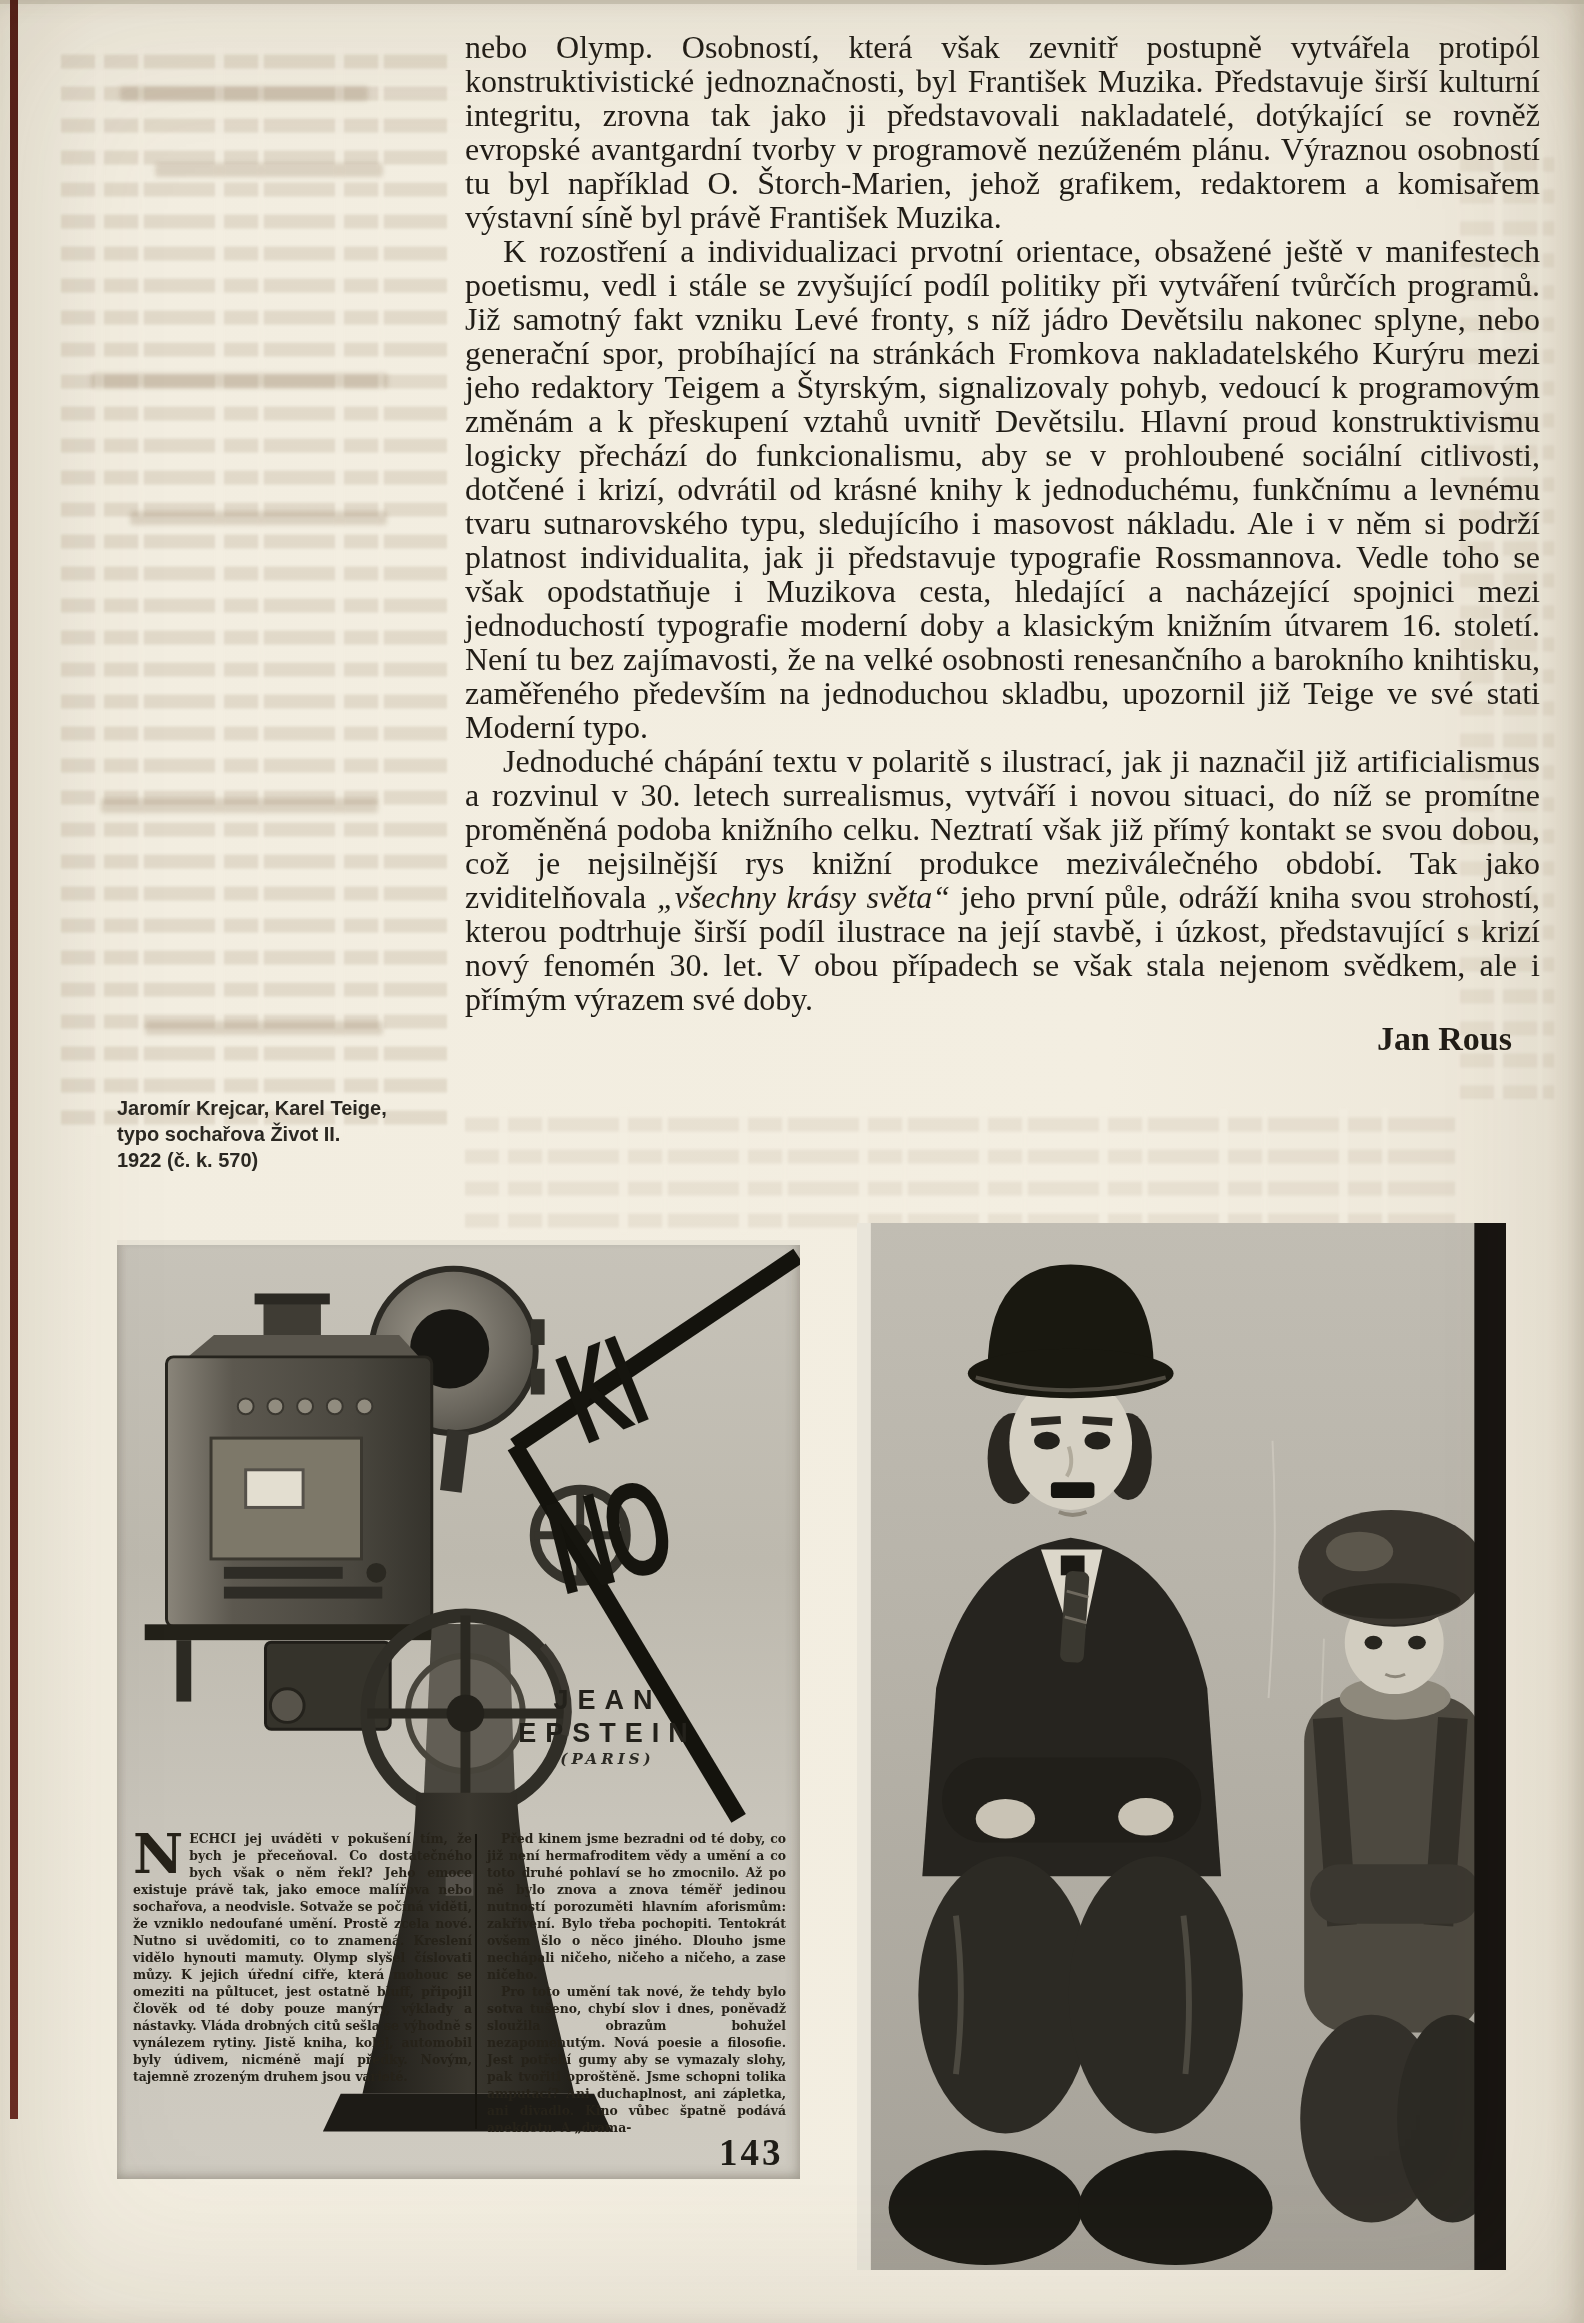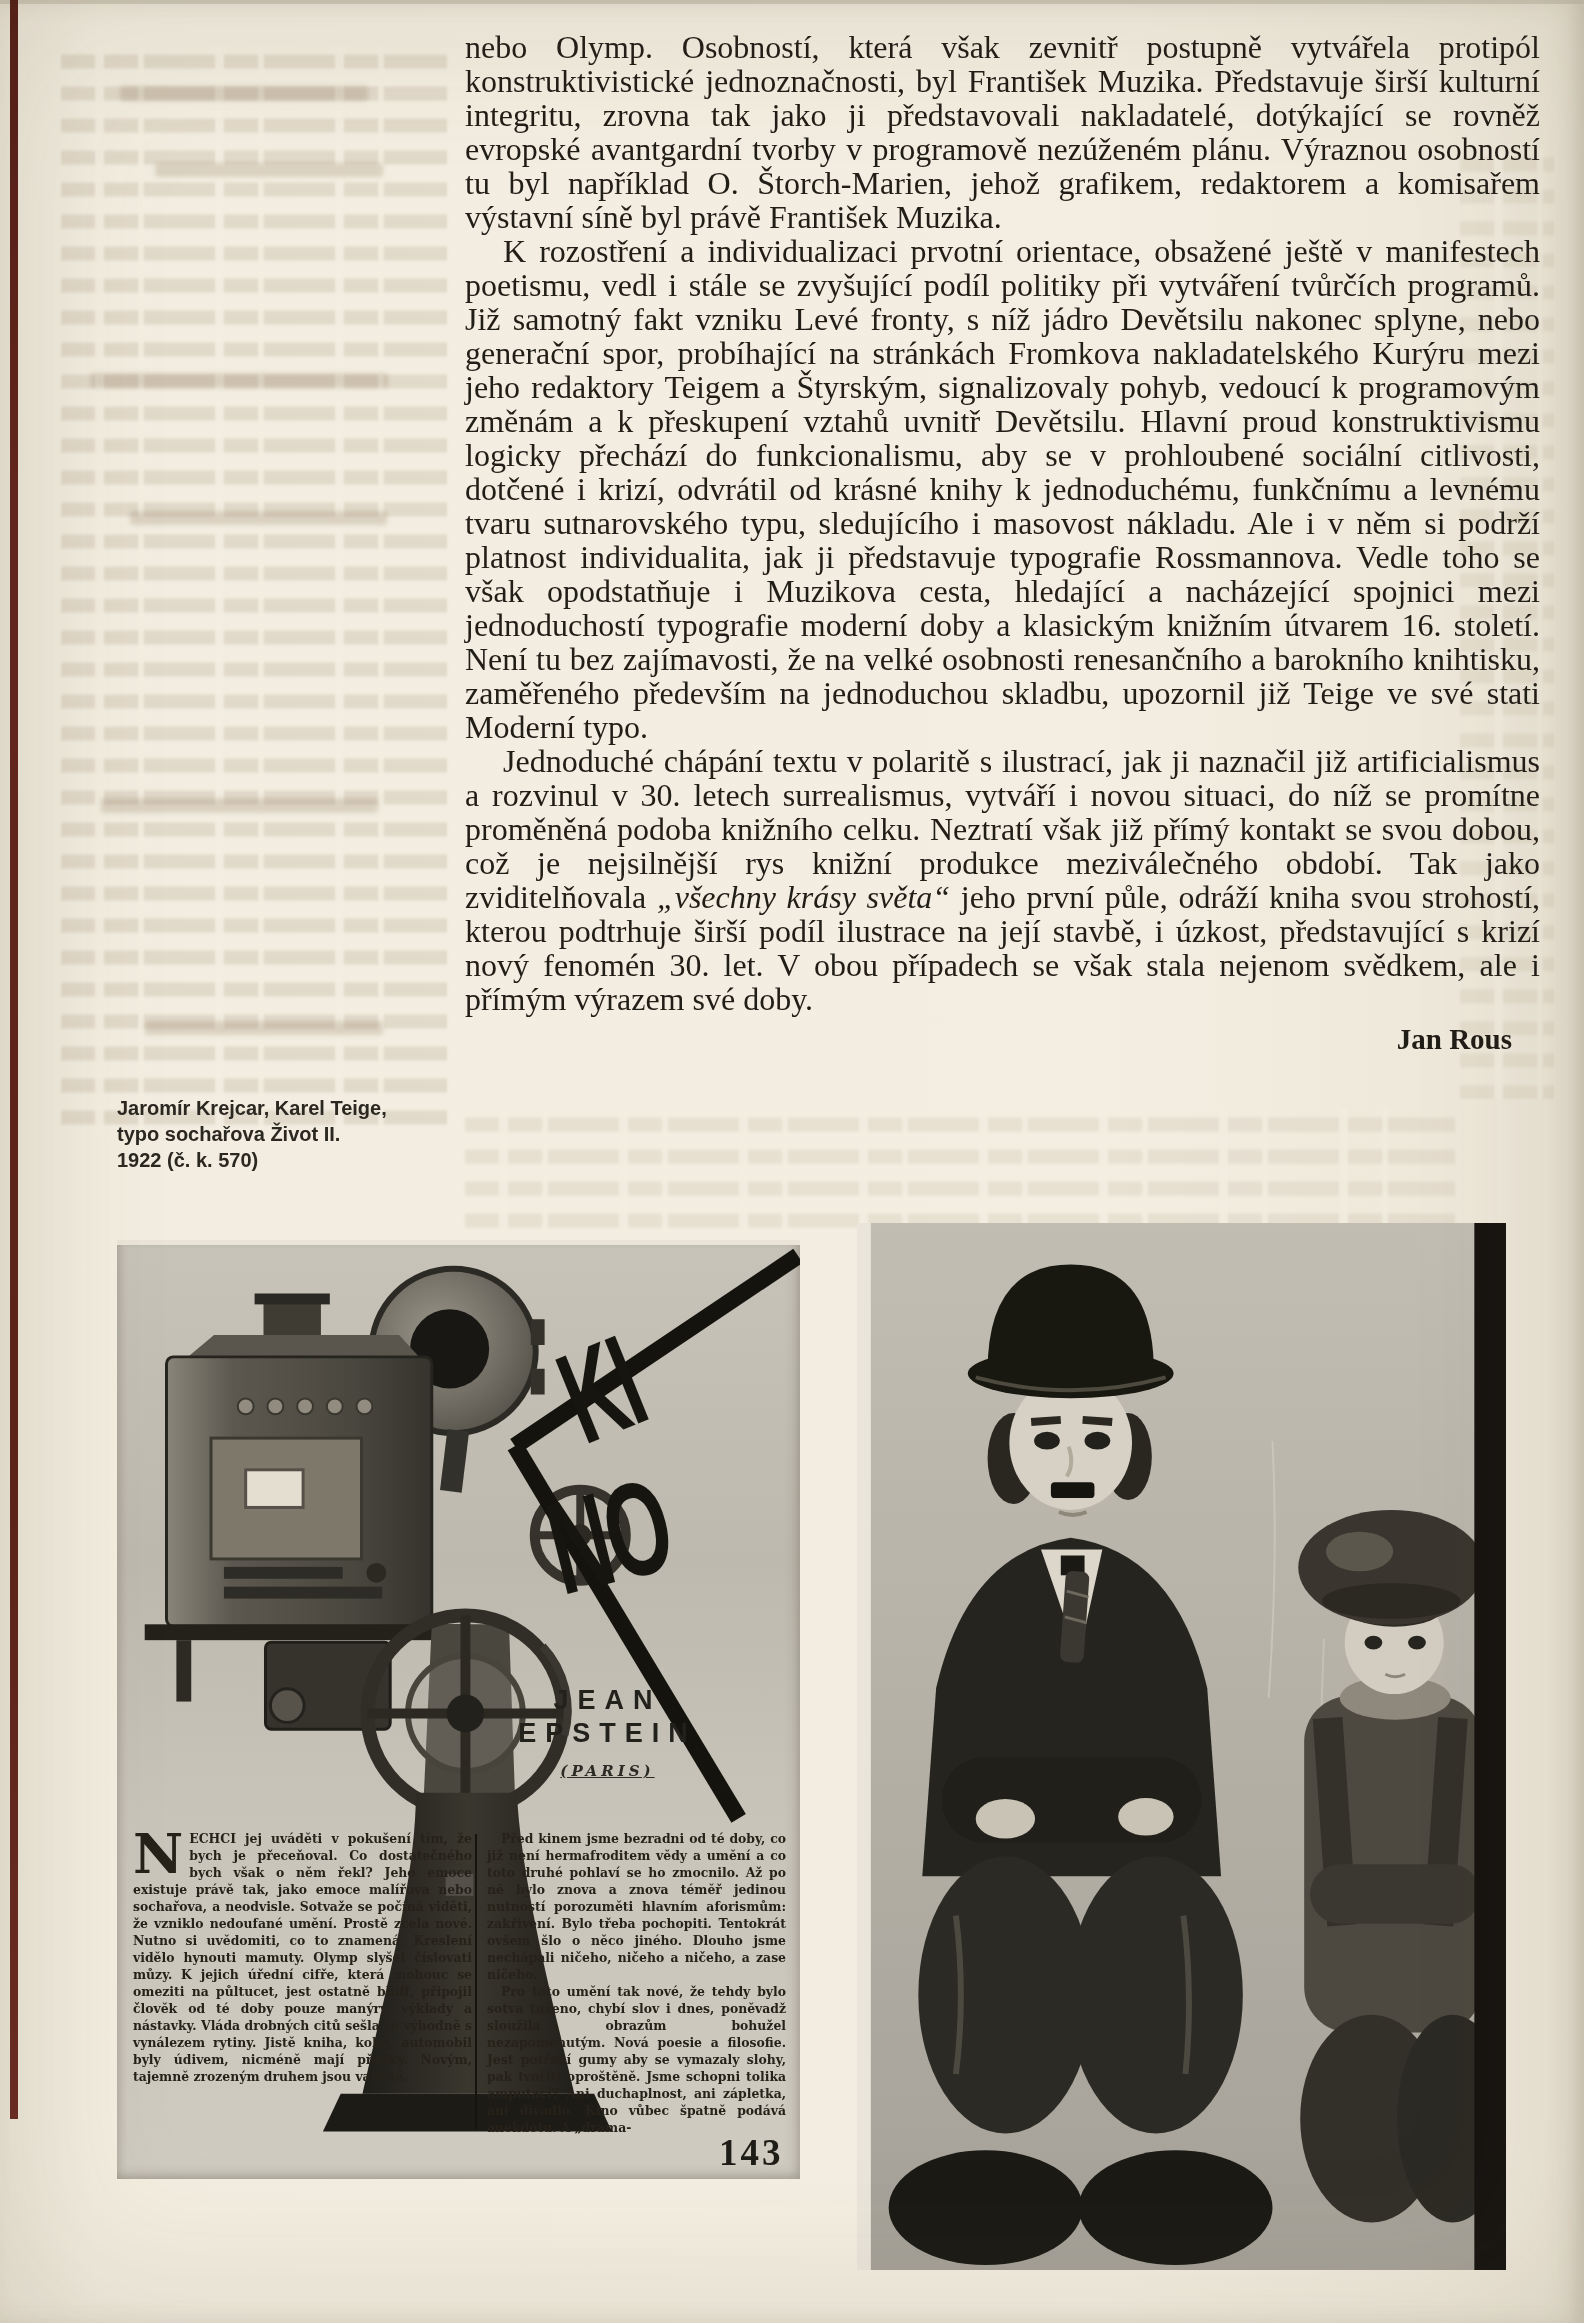--- a/index.html
+++ b/index.html
@@ -24,41 +24,41 @@
   .bleed-under{left:465px;top:1109px;width:990px;height:124px;opacity:.55;}
   .bleed-right{left:1460px;top:149px;width:94px;height:950px;opacity:.5;}
   .smudge{position:absolute;background:rgba(112,86,54,.22);filter:blur(2px);border-radius:3px;}
 
   
   .article{position:absolute;left:465px;top:30px;width:1075px;color:#211d17;
            font-size:32px;line-height:34px;text-align:justify;}
   .article p{margin:0;text-indent:38px;}
   .article p.no-indent{text-indent:0;}
   .byline{margin-top:6px !important;text-indent:0 !important;text-align:right;
-          font-weight:bold;padding-right:28px;font-size:29px;}
+          font-weight:bold;padding-right:28px;font-size:34px;}
 
   
   .caption{position:absolute;left:117px;top:1095px;width:337px;
            font-family:"Liberation Sans",sans-serif;font-weight:bold;
            font-size:20px;line-height:26px;color:#2b2822;}
 
   
   .poster{position:absolute;left:117px;top:1240px;width:683px;height:939px;
           background:linear-gradient(180deg,#c7c3b9 0%,#bdb9ae 34%,#c8c4ba 62%,#cfcbc1 100%);
           box-shadow:inset 0 5px 0 #e9e4d7, inset -3px -3px 12px rgba(60,50,35,.25), inset 3px 0 8px rgba(60,50,35,.12);}
   .poster svg.projector{position:absolute;left:0;top:0;width:683px;height:939px;}
   .kino-ki,.kino-no{position:absolute;font-family:"Liberation Sans",sans-serif;font-weight:800;
           color:#16150f;letter-spacing:-4px;transform-origin:left top;line-height:1;}
   .kino-ki{left:426px;top:103px;font-size:95px;transform:rotate(-22deg) scale(.82,1.38);}
   .kino-no{left:418px;top:246px;font-size:99px;transform:rotate(-14deg) scale(.84,1.34);}
   .credit{position:absolute;left:327px;top:444px;width:327px;text-align:center;color:#23211b;}
   .credit-1,.credit-2{font-family:"Liberation Sans",sans-serif;font-weight:bold;font-size:27px;
           letter-spacing:9px;line-height:33px;}
-  .credit-city{margin-top:12px;font-family:"DejaVu Serif",serif;font-style:italic;font-weight:bold;
-          font-size:15px;letter-spacing:4px;color:#2c2a24;text-decoration:underline;}
+  .credit-city{font-family:"DejaVu Serif",serif;font-style:italic;font-weight:bold;
+          font-size:15px;letter-spacing:4px;color:#2c2a24;}
 
   .excerpt-col{position:absolute;top:590px;font-family:"DejaVu Serif",serif;font-weight:700;
           font-size:12.4px;line-height:17px;text-align:justify;color:#262219;}
   .col1{left:16px;width:339px;}
   .col2{left:370px;width:299px;}
   .col2 p{margin:0;}
   .col2 p.indent{text-indent:14px;}
   .col2 p.first{text-indent:14px;}
   .dropcap{float:left;font-size:55px;line-height:44px;padding:2px 6px 0 0;font-weight:700;}
   .divider{position:absolute;left:358px;top:594px;width:2px;height:295px;background:#16140e;}

